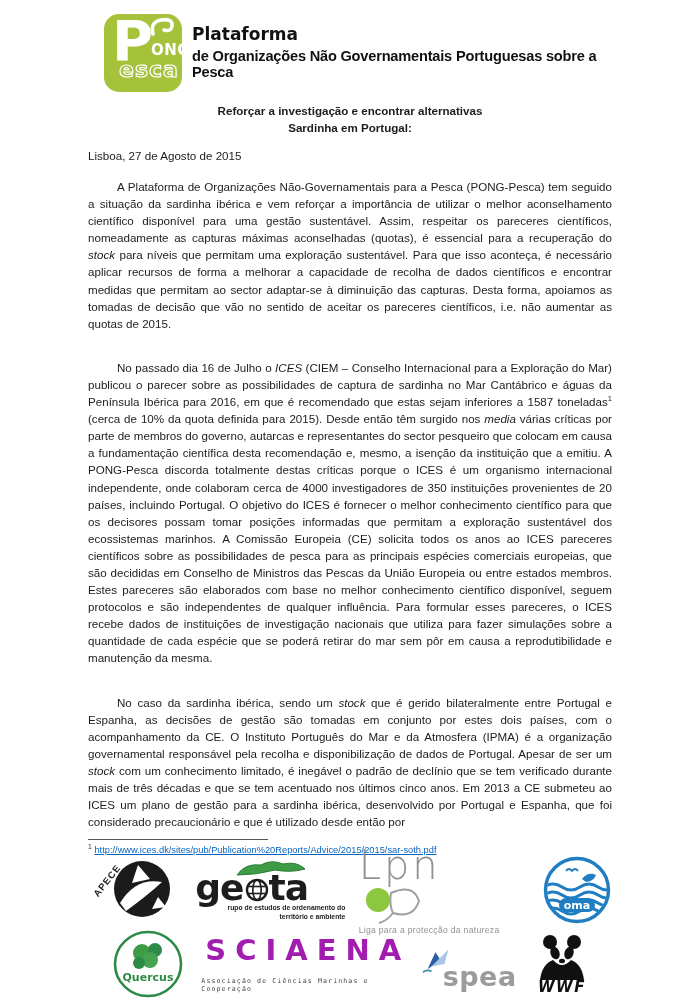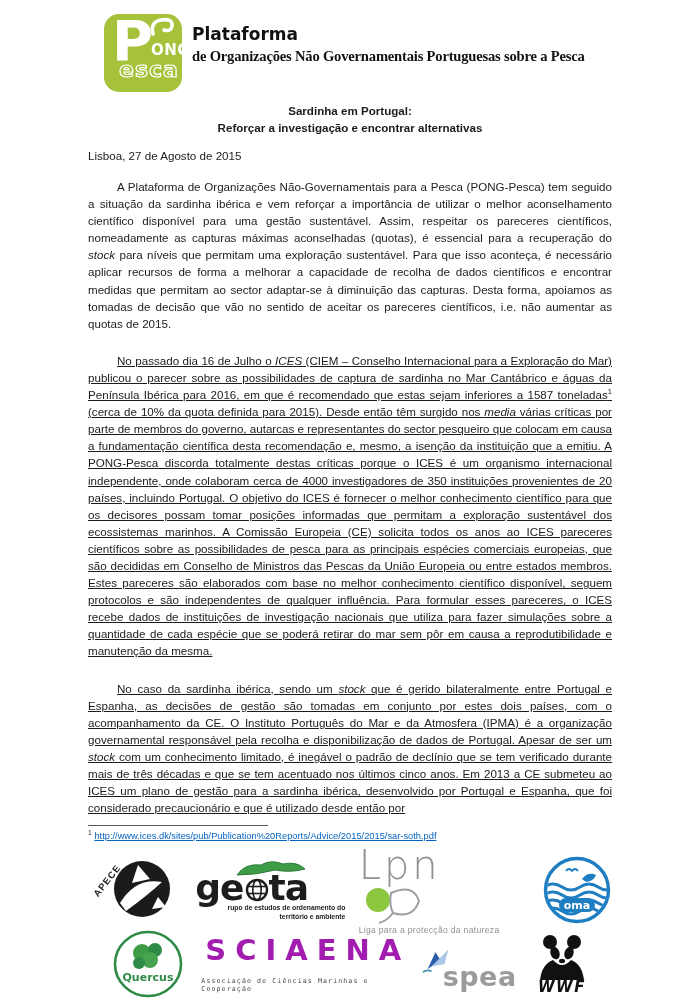--- a/index.html
+++ b/index.html
@@ -9,28 +9,28 @@
 
   
   .letterhead { display:flex; margin-left:16px; height:78px; }
   .brand-logo { position:relative; width:78px; height:78px; background:#a6c13a; border-radius:15px; flex:0 0 auto; }
   .brand-p { position:absolute; left:8px; top:-4px; font-family:"DejaVu Sans", sans-serif; font-weight:bold; font-size:56px; color:#fff; line-height:1.1; }
   .brand-ong { position:absolute; left:47px; top:27px; font-family:"DejaVu Sans", sans-serif; font-weight:bold; font-size:15px; color:#fff; letter-spacing:0.5px; }
   .brand-esca { position:absolute; left:15px; top:43px; font-family:"DejaVu Sans", sans-serif; font-weight:bold; font-size:22px; letter-spacing:1px; color:#a6c13a; -webkit-text-stroke:1.2px #ffffff; text-shadow:0 0 0 #fff; }
   .brand-hook { position:absolute; right:3px; top:2px; }
   .org-name { padding:10px 0 0 10px; }
   .org-line1 { font-family:"DejaVu Sans", sans-serif; font-weight:bold; font-size:17px; color:#111; }
-  .org-line2 { font-family:Liberation Serif, serif; font-weight:bold; font-size:14.6px; color:#111; margin-top:4px; letter-spacing:-0.2px; }
+  .org-line2 { font-family:Liberation Sans, sans-serif; font-weight:bold; font-size:14.6px; color:#111; margin-top:4px; letter-spacing:-0.2px; }
 
   
   .doc-title { margin-top:10px; text-align:center; font-weight:bold; font-size:11.6px; line-height:17px; }
   .dateline { margin-top:13px; font-size:11.6px; }
   .body-text { margin-top:16px; }
   .body-text p { font-size:11.6px; line-height:17.1px; text-align:justify; text-indent:29px; }
-  .body-text p + p { margin-top:20px;text-decoration:underline; }
+  .body-text p + p { margin-top:27px; }
   .body-text sup { font-size:7.5px; line-height:0; vertical-align:super; }
 
   .footnote-sep { width:180px; border-top:1.4px solid #555; margin-top:9px; }
   .footnote { margin-top:5px; font-size:9.3px; color:#333; }
   .footnote sup { font-size:6.8px; vertical-align:super; line-height:0; }
   .footnote a { color:#0563c1; text-decoration:underline; }
 
   
   .logos { position:absolute; left:0; right:0; bottom:4px; padding:0 86px; }
   .logo-row { display:flex; align-items:center; height:72px; }
@@ -90,22 +90,22 @@
         <path d="M4 18 Q1 6 12 4 Q24 2 23 10 Q22 16 15 14" fill="none" stroke="#ffffff" stroke-width="3.6" stroke-linecap="round"></path>
       </svg>
     </div>
     <div class="org-name">
       <div class="org-line1">Plataforma</div>
       <div class="org-line2">de Organizações Não Governamentais Portuguesas sobre a Pesca</div>
     </div>
   </header>
 
   <div class="doc-title">
+    <div>Reforçar a investigação e encontrar alternativas</div>
     <div>Sardinha em Portugal:</div>
-    <div>Reforçar a investigação e encontrar alternativas</div>
   </div>
 
   <div class="dateline">Lisboa, 27 de Agosto de 2015</div>
 
   <div class="body-text">
     <p><span>A Plataforma de Organizações Não-Governamentais para a Pesca (PONG-Pesca) tem seguido a situação da sardinha ibérica e vem reforçar a importância de utilizar o melhor aconselhamento científico disponível para uma gestão sustentável. Assim, respeitar os pareceres científicos, nomeadamente as capturas máximas aconselhadas (quotas), é essencial para a recuperação do </span><i>stock</i><span> para níveis que permitam uma exploração sustentável. Para que isso aconteça, é necessário aplicar recursos de forma a melhorar a capacidade de recolha de dados científicos e encontrar medidas que permitam ao sector adaptar-se à diminuição das capturas. Desta forma, apoiamos as tomadas de decisão que vão no sentido de aceitar os pareceres científicos, i.e. não aumentar as quotas de 2015.</span></p>
     <p><span>No passado dia 16 de Julho o </span><i>ICES</i><span> (CIEM – Conselho Internacional para a Exploração do Mar) publicou o parecer sobre as possibilidades de captura de sardinha no Mar Cantábrico e águas da Península Ibérica para 2016, em que é recomendado que estas sejam inferiores a 1587 toneladas</span><sup>1</sup><span> (cerca de 10% da quota definida para 2015). Desde então têm surgido nos </span><i>media</i><span> várias críticas por parte de membros do governo, autarcas e representantes do sector pesqueiro que colocam em causa a fundamentação científica desta recomendação e, mesmo, a isenção da instituição que a emitiu. A PONG-Pesca discorda totalmente destas críticas porque o ICES é um organismo internacional independente, onde colaboram cerca de 4000 investigadores de 350 instituições provenientes de 20 países, incluindo Portugal. O objetivo do ICES é fornecer o melhor conhecimento científico para que os decisores possam tomar posições informadas que permitam a exploração sustentável dos ecossistemas marinhos. A Comissão Europeia (CE) solicita todos os anos ao ICES pareceres científicos sobre as possibilidades de pesca para as principais espécies comerciais europeias, que são decididas em Conselho de Ministros das Pescas da União Europeia ou entre estados membros. Estes pareceres são elaborados com base no melhor conhecimento científico disponível, seguem protocolos e são independentes de qualquer influência. Para formular esses pareceres, o ICES recebe dados de instituições de investigação nacionais que utiliza para fazer simulações sobre a quantidade de cada espécie que se poderá retirar do mar sem pôr em causa a reprodutibilidade e manutenção da mesma.</span></p>
     <p><span>No caso da sardinha ibérica, sendo um </span><i>stock</i><span> que é gerido bilateralmente entre Portugal e Espanha, as decisões de gestão são tomadas em conjunto por estes dois países, com o acompanhamento da CE. O Instituto Português do Mar e da Atmosfera (IPMA) é a organização governamental responsável pela recolha e disponibilização de dados de Portugal. Apesar de ser um </span><i>stock</i><span> com um conhecimento limitado, é inegável o padrão de declínio que se tem verificado durante mais de três décadas e que se tem acentuado nos últimos cinco anos. Em 2013 a CE submeteu ao ICES um plano de gestão para a sardinha ibérica, desenvolvido por Portugal e Espanha, que foi considerado precaucionário e que é utilizado desde então por</span></p>
   </div>
 

